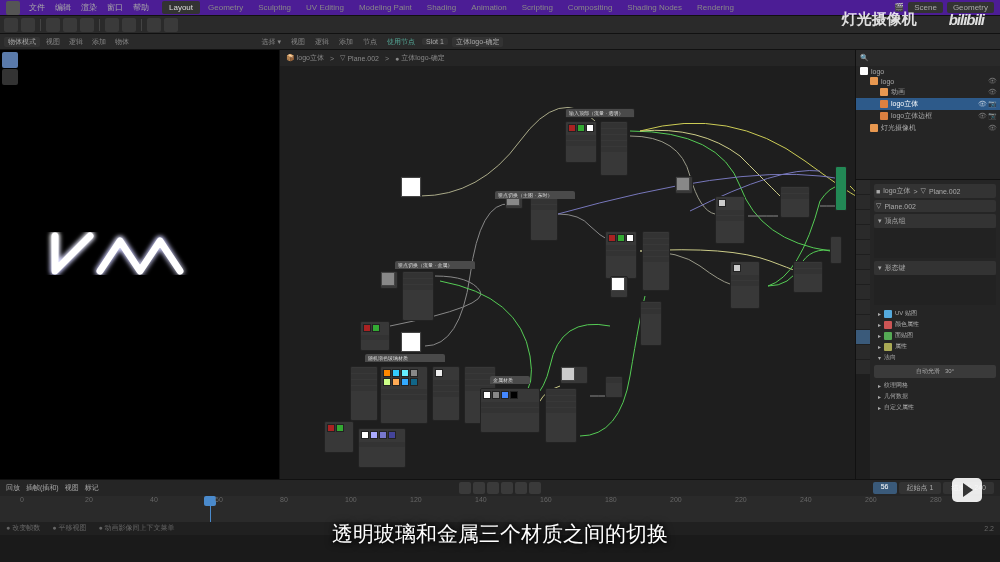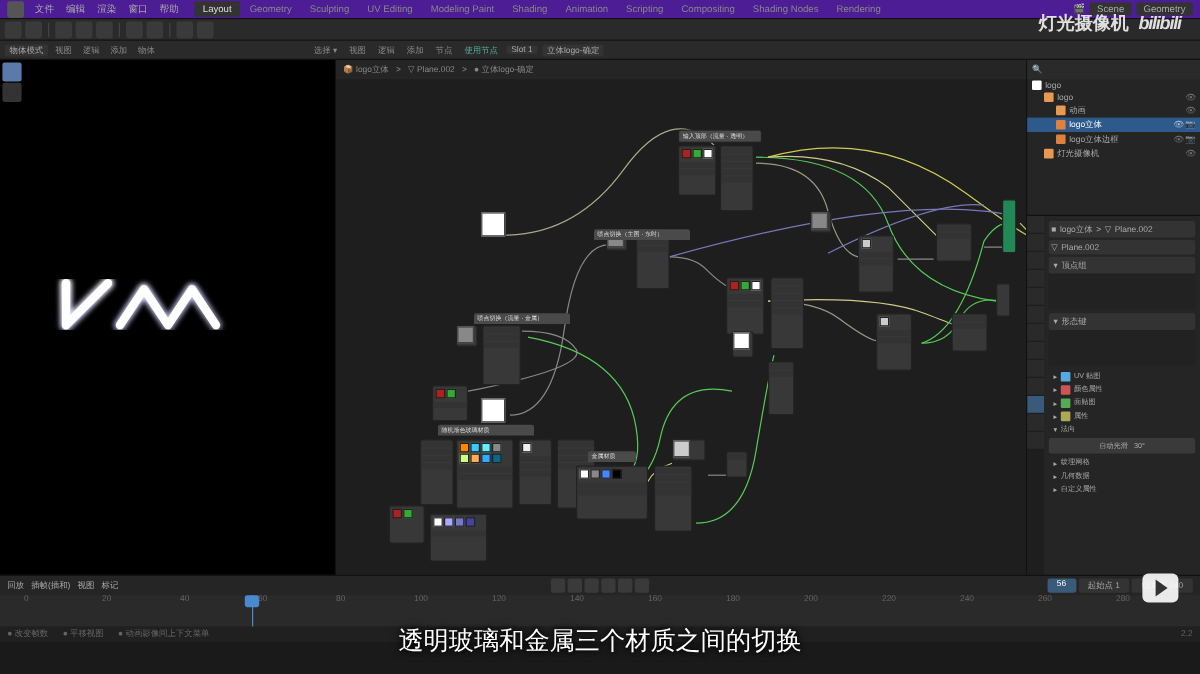--- a/index.html
+++ b/index.html
@@ -81,21 +81,21 @@
 .ruler-tick { position: absolute; top: 0; font-size: 7px; color: #666; }
 .playhead { position: absolute; top: 0; bottom: 0; width: 1px; background: #4a8acc; }
 .playhead-marker { position: absolute; top: 0; left: -6px; width: 12px; height: 10px; background: #4a8acc; border-radius: 2px; }
 
 
 .status-bar { height: 14px; background: #202020; display: flex; align-items: center; padding: 0 6px; font-size: 7px; color: #666; gap: 12px; }
 .status-bar .right { margin-left: auto; }
 
 
 .watermark { position: absolute; top: 10px; right: 16px; color: #fff; font-size: 15px; font-weight: bold; opacity: 0.85; display: flex; align-items: center; gap: 8px; z-index: 100; }
-.watermark .bili { letter-spacing: -1px; font-style: italic; }
+.watermark .bili { letter-spacing: -1px; font-style: italic; margin-left: 24px; }
 .play-overlay { position: absolute; right: 18px; bottom: 60px; width: 30px; height: 24px; background: rgba(255,255,255,0.9); border-radius: 5px; display: flex; align-items: center; justify-content: center; z-index: 100; }
 .play-overlay::after { content: ''; width: 0; height: 0; border-left: 10px solid #333; border-top: 7px solid transparent; border-bottom: 7px solid transparent; margin-left: 2px; }
 .subtitle { position: absolute; bottom: 14px; left: 50%; transform: translateX(-50%); color: #fff; font-size: 21px; z-index: 100; text-shadow: 0 0 4px #000, 0 0 8px #000; }
 </style>
 </head>
 <body>
 
 <div class="menu-bar">
   <div class="logo"></div>
   <span class="menu-item">文件</span>

